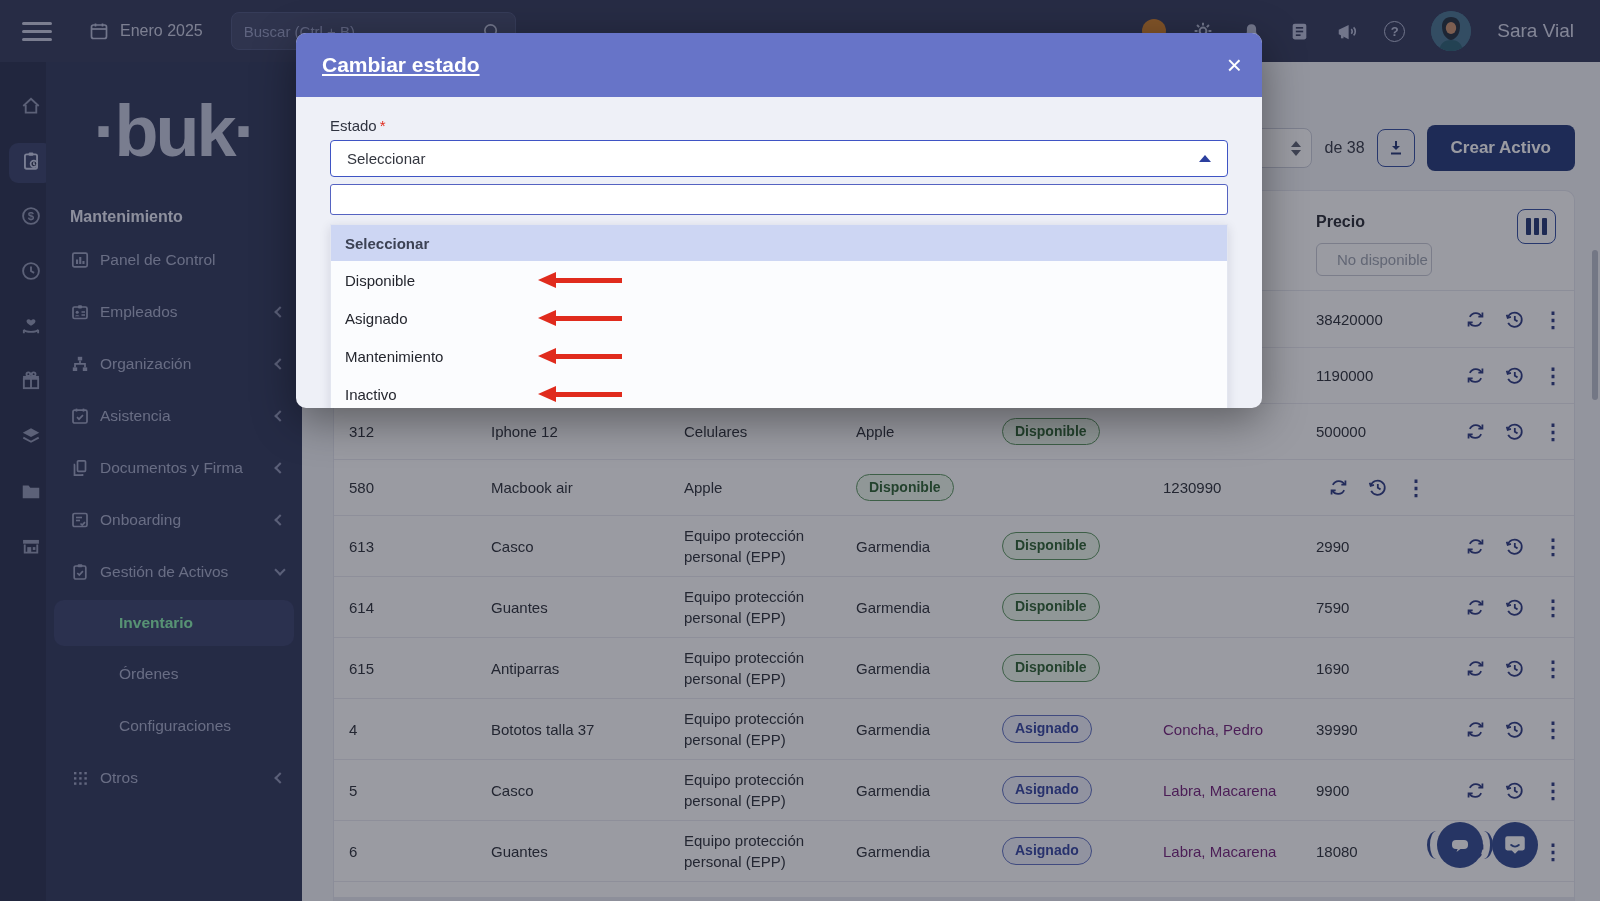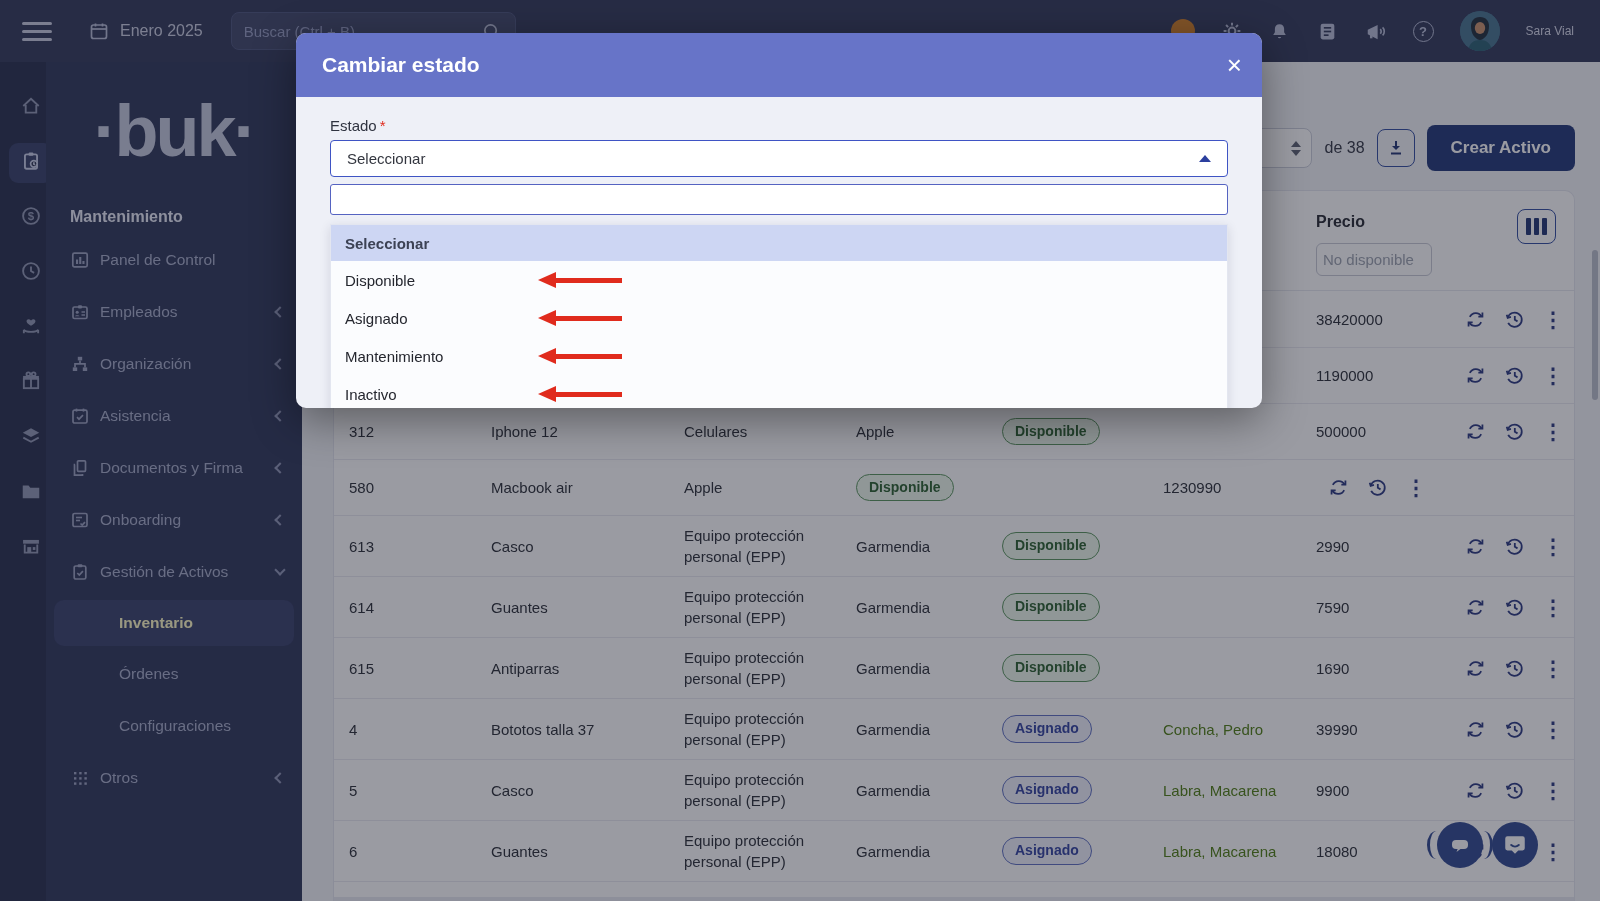--- a/index.html
+++ b/index.html
@@ -14,41 +14,41 @@
   .tb-period { display:flex; align-items:center; gap:10px; margin-left:36px; font-size:16px; color:#c9cde0; }
   .tb-search { margin-left:28px; width:285px; height:38px; background:#3c4466; border:1px solid #4a527a;
                border-radius:8px; display:flex; align-items:center; padding:0 12px; color:#939ac0; font-size:15px; }
   .tb-search .grow { flex:1; }
   .tb-right { margin-left:auto; display:flex; align-items:center; gap:26px; margin-right:26px; }
   .tb-icon { width:22px; height:22px; color:#b6bcd6; display:inline-flex; align-items:center; justify-content:center; }
   .orange-dot { width:24px; height:24px; border-radius:50%; background:#cf7c22; }
   .help-circle { width:21px; height:21px; border:1.6px solid #b6bcd6; border-radius:50%; font-size:13px; font-weight:700;
                  display:flex; align-items:center; justify-content:center; color:#b6bcd6; }
   .avatar { width:40px; height:40px; border-radius:50%; overflow:hidden; background:#44718c; flex:0 0 auto; }
-  .user-name { font-size:12px; color:#d6d9ea; }
+  .user-name { font-size:19px; color:#d6d9ea; }
 
   
   .rail { position:absolute; top:62px; left:0; bottom:0; width:62px; background:#242b49; z-index:1;
           display:flex; flex-direction:column; align-items:center; padding-top:26px; gap:15px; }
   .rail-item { width:44px; height:40px; border-radius:9px; display:flex; align-items:center; justify-content:center;
                color:#8e95b2; position:relative; cursor:pointer; }
   .rail-item.active { background:#333c66; color:#c6cce6; }
   .rail-item.active::after { content:""; position:absolute; right:-9px; top:2px; width:3px; height:36px; background:#8b93bd; border-radius:2px; }
 
   
   .sidebar { position:absolute; top:62px; left:46px; bottom:0; width:256px; background:#2b3357; z-index:1; }
   .logo { margin-top:26px; text-align:center; font-size:72px; font-weight:600; letter-spacing:-3px; color:#c4c9dd; line-height:1.2; }
   .section-title { margin:34px 0 8px 24px; font-size:16px; font-weight:700; color:#e7eaf6; }
   .menu { }
   .menu-item { height:52px; display:flex; align-items:center; padding:0 18px 0 24px; color:#a5acc8; font-size:15.5px; cursor:pointer; }
   .menu-item .mi-icon { width:20px; height:20px; margin-right:10px; display:inline-flex; color:#9aa1bf; }
   .menu-item .mi-label { flex:1; }
   .menu-item.child { padding-left:73px; height:52px; }
   .menu-item.active-pill { margin:2px 8px; height:46px; background:#353e68; border-radius:10px; padding-left:65px;
-                           color:#fef9c3; font-weight:700; }
+                           color:#86efac; font-weight:700; }
   .chev { width:8px; height:8px; border-left:2px solid #8d94b4; border-bottom:2px solid #8d94b4; display:inline-block; }
   .chev.left { transform:rotate(45deg); }
   .chev.down { transform:rotate(-45deg); margin-top:-4px; }
 
   
   .content { position:absolute; top:62px; left:318px; right:0; bottom:0; background:#f3f4f8; z-index:1; }
   .toolbar { position:absolute; top:63px; right:25px; display:flex; align-items:center; gap:12px; }
   .stepper { width:88px; height:40px; background:#fff; border:1px solid #c9cdd9; border-radius:8px;
              display:flex; align-items:center; justify-content:flex-end; padding-right:10px; }
   .spinners { display:flex; flex-direction:column; gap:3px; }
@@ -61,33 +61,33 @@
   .create-btn { height:46px; padding:0 24px; background:#1e3475; color:#fff; border:none; border-radius:8px;
                 font-size:17px; font-weight:700; font-family:inherit; cursor:pointer; }
 
   .card { position:absolute; top:128px; left:15px; width:1242px; bottom:0; background:#fff;
           border:1px solid #e4e6ee; border-bottom:none; border-radius:10px 10px 0 0; }
   .grid8 { display:grid; grid-template-columns:142px 193px 172px 146px 161px 153px 137px 138px; }
   .thead { height:100px; border-bottom:1px solid #e6e8ef; align-items:start; }
   .th-price { padding:22px 0 0 15px; }
   .th-price .lbl { font-size:16px; font-weight:700; color:#23262e; }
   .price-filter { margin-top:12px; width:116px; height:33px; border:1px solid #c6c9d4; border-radius:6px;
-                  display:flex; align-items:center; padding:0 6px; color:#9aa0ad; font-size:15px; white-space:nowrap; overflow:hidden; }
+                  display:flex; align-items:center; padding:0 20px; color:#9aa0ad; font-size:15px; white-space:nowrap; overflow:hidden; }
   .th-actions { display:flex; justify-content:flex-end; padding:18px 20px 0 0; }
   .cols-btn { width:39px; height:35px; border:1.5px solid #2e4a9e; border-radius:8px; background:#fff;
               display:flex; align-items:center; justify-content:center; gap:3px; cursor:pointer; }
   .cols-btn span { width:5px; height:17px; background:#1e3272; border-radius:1px; display:block; }
 
   .trow { min-height:56px; align-items:center; border-top:1px solid #e9eaf0; background:#fff; }
   .trow:first-child { border-top:none; }
   .cell { padding:9px 8px 9px 15px; font-size:15px; color:#272b33; line-height:1.4; }
   .badge { display:inline-block; padding:3px 12px; border-radius:14px; font-size:14px; font-weight:700; white-space:nowrap; }
   .badge.disponible { background:#edf7ec; border:1.5px solid #57935a; color:#275d2b; }
   .badge.asignado   { background:#eef1fb; border:1.5px solid #5b6cc0; color:#2f3f9e; }
-  .assigned-link { color:#4d7c0f; cursor:pointer; white-space:nowrap; }
+  .assigned-link { color:#701a75; cursor:pointer; white-space:nowrap; }
   .actions-cell { display:flex; align-items:center; gap:17px; padding-left:26px; color:#27357e; }
   .icon-btn { background:none; border:none; color:#27357e; cursor:pointer; width:22px; height:22px;
               display:flex; align-items:center; justify-content:center; padding:0; }
   .kebab { font-size:21px; font-weight:700; line-height:1; }
   .partial-row { height:16px; background:#fff; border-top:1px solid #e9eaf0; }
   .bottom-strip { height:6px; background:#e8eaf1; }
 
   .pagescroll { position:absolute; top:0; right:0; bottom:0; width:10px; z-index:2; }
   .pagescroll .thumb { position:absolute; top:250px; right:2px; width:6px; height:150px; background:#b9bdca; border-radius:3px; }
 
@@ -97,21 +97,21 @@
   .fab2 { left:1492px; top:822px; }
   .fab1::before, .fab1::after { content:""; position:absolute; top:9px; width:16px; height:28px; border-radius:50%; }
   .fab1::before { left:-10px; border-left:3px solid #2c458f; }
   .fab1::after  { right:-10px; border-right:3px solid #2c458f; }
 
   
   .backdrop { position:absolute; inset:0; background:rgba(30,33,48,0.45); z-index:40; }
   .modal { position:absolute; left:296px; top:33px; width:966px; height:375px; border-radius:10px; overflow:hidden;
            background:#eef0f7; box-shadow:0 12px 44px rgba(0,0,0,0.4); z-index:60; }
   .modal-header { height:64px; background:#6774c8; display:flex; align-items:center; padding:0 20px 0 26px; }
-  .modal-title { color:#fff; font-size:21px; font-weight:700; flex:1; }
+  .modal-title { color:#fff; font-size:21px; font-weight:700; flex:1;text-decoration:underline; }
   .modal-close { color:#fff; font-size:26px; line-height:1; cursor:pointer; font-weight:400; }
   .modal-body { padding:20px 34px 0 34px; }
   .field-label { font-size:15px; color:#2f3340; }
   .req { color:#e02b1d; margin-left:3px; }
   .select-box { margin-top:6px; height:37px; background:#fff; border:1.6px solid #3f54c4; border-radius:4px;
                 display:flex; align-items:center; padding:0 16px; font-size:15px; color:#33363f; cursor:pointer; }
   .select-box .grow { flex:1; }
   .caret-up { width:0; height:0; border-left:6px solid transparent; border-right:6px solid transparent;
               border-bottom:7px solid #2b3f9e; }
   .dd-search { margin-top:7px; width:100%; height:31px; border:1px solid #5563c1; border-radius:3px; background:#fff;

